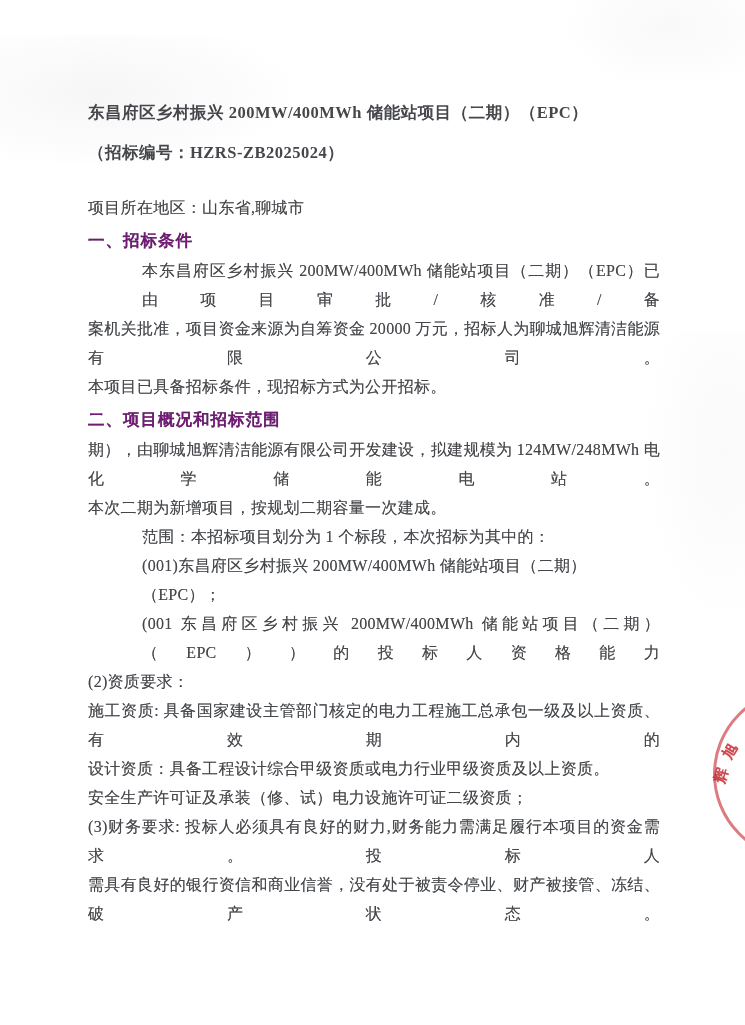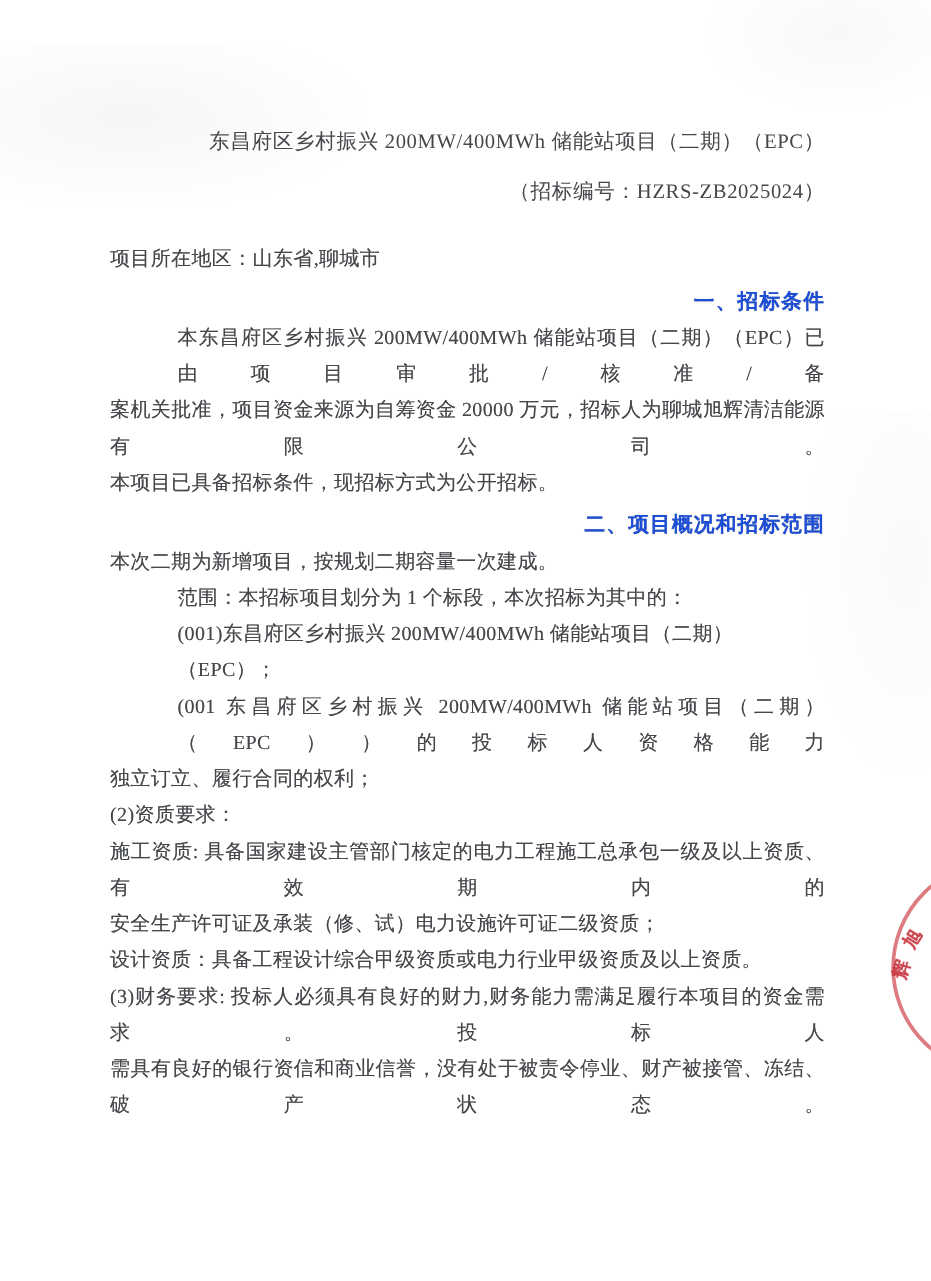--- a/index.html
+++ b/index.html
@@ -26,46 +26,46 @@
     left: 560px; top: 0px; width: 185px; height: 90px;
     background: radial-gradient(ellipse at 60% 30%, rgba(125,125,130,0.05), transparent 70%);
   }
   .smudge-r {
     left: 640px; top: 330px; width: 105px; height: 300px;
     background: radial-gradient(ellipse at 80% 40%, rgba(125,125,130,0.04), transparent 70%);
   }
 
   .title-block { margin-bottom: 20px; }
   .title-line {
-    text-align: right;
+    text-align: left;
     font-size: 16.5px;
     line-height: 40px;
     letter-spacing: 0.5px;
     white-space: nowrap;
+    font-weight: bold;
   }
 
   .line {
     font-size: 16px;
     line-height: 29px;
     margin: 0;
     letter-spacing: 0.3px;
     text-shadow: 0 0 0.5px rgba(70,72,76,0.55);
   }
   .line.fill { text-align: justify; text-align-last: justify; }
   .line.indent { padding-left: 54px; font-family: Liberation Serif, serif; }
 
   .heading {
     font-size: 16.5px;
     font-weight: 700;
     line-height: 30px;
     margin: 4px 0 0 0;
-    color: #1d4ed8;
+    color: #701a75;
     letter-spacing: 1px;
     text-shadow: 0 0 0.6px rgba(60,62,66,0.6);
-    text-align: right;
   }
   .para { margin: 0; }
 
   
   .stamp-arc {
     position: absolute;
     left: 713px; top: 688px;
     width: 172px; height: 172px;
     border: 3.5px solid rgba(201,54,62,0.65);
     border-radius: 50%;
@@ -101,32 +101,32 @@
 
   <h2 class="heading">一、招标条件</h2>
   <div class="para">
     <p class="line fill indent">本东昌府区乡村振兴 200MW/400MWh 储能站项目（二期）（EPC）已由项目审批/核准/备</p>
     <p class="line fill">案机关批准，项目资金来源为自筹资金 20000 万元，招标人为聊城旭辉清洁能源有限公司。</p>
     <p class="line">本项目已具备招标条件，现招标方式为公开招标。</p>
   </div>
 
   <h2 class="heading">二、项目概况和招标范围</h2>
   <div class="para">
+    <p class="line fill">期），由聊城旭辉清洁能源有限公司开发建设，拟建规模为 124MW/248MWh 电化学储能电站。</p>
     <p class="line">本次二期为新增项目，按规划二期容量一次建成。</p>
     <p class="line indent">范围：本招标项目划分为 1 个标段，本次招标为其中的：</p>
     <p class="line indent">(001)东昌府区乡村振兴 200MW/400MWh 储能站项目（二期）（EPC）；</p>
   </div>
 
   <div class="para">
     <p class="line fill indent">(001 东昌府区乡村振兴 200MW/400MWh 储能站项目（二期）（EPC））的投标人资格能力</p>
-    <p class="line">独立订立、履行合同的权利；</p>
     <p class="line">(2)资质要求：</p>
     <p class="line fill">施工资质: 具备国家建设主管部门核定的电力工程施工总承包一级及以上资质、有效期内的</p>
+    <p class="line">设计资质：具备工程设计综合甲级资质或电力行业甲级资质及以上资质。</p>
     <p class="line">安全生产许可证及承装（修、试）电力设施许可证二级资质；</p>
-    <p class="line">设计资质：具备工程设计综合甲级资质或电力行业甲级资质及以上资质。</p>
     <p class="line fill">(3)财务要求: 投标人必须具有良好的财力,财务能力需满足履行本项目的资金需求。投标人</p>
     <p class="line fill">需具有良好的银行资信和商业信誉，没有处于被责令停业、财产被接管、冻结、破产状态。</p>
 
   </div>
 
 </div>
 
 <div class="stamp-arc"></div>
 <span class="stamp-glyph g1">旭</span>
 <span class="stamp-glyph g2">辉</span>

